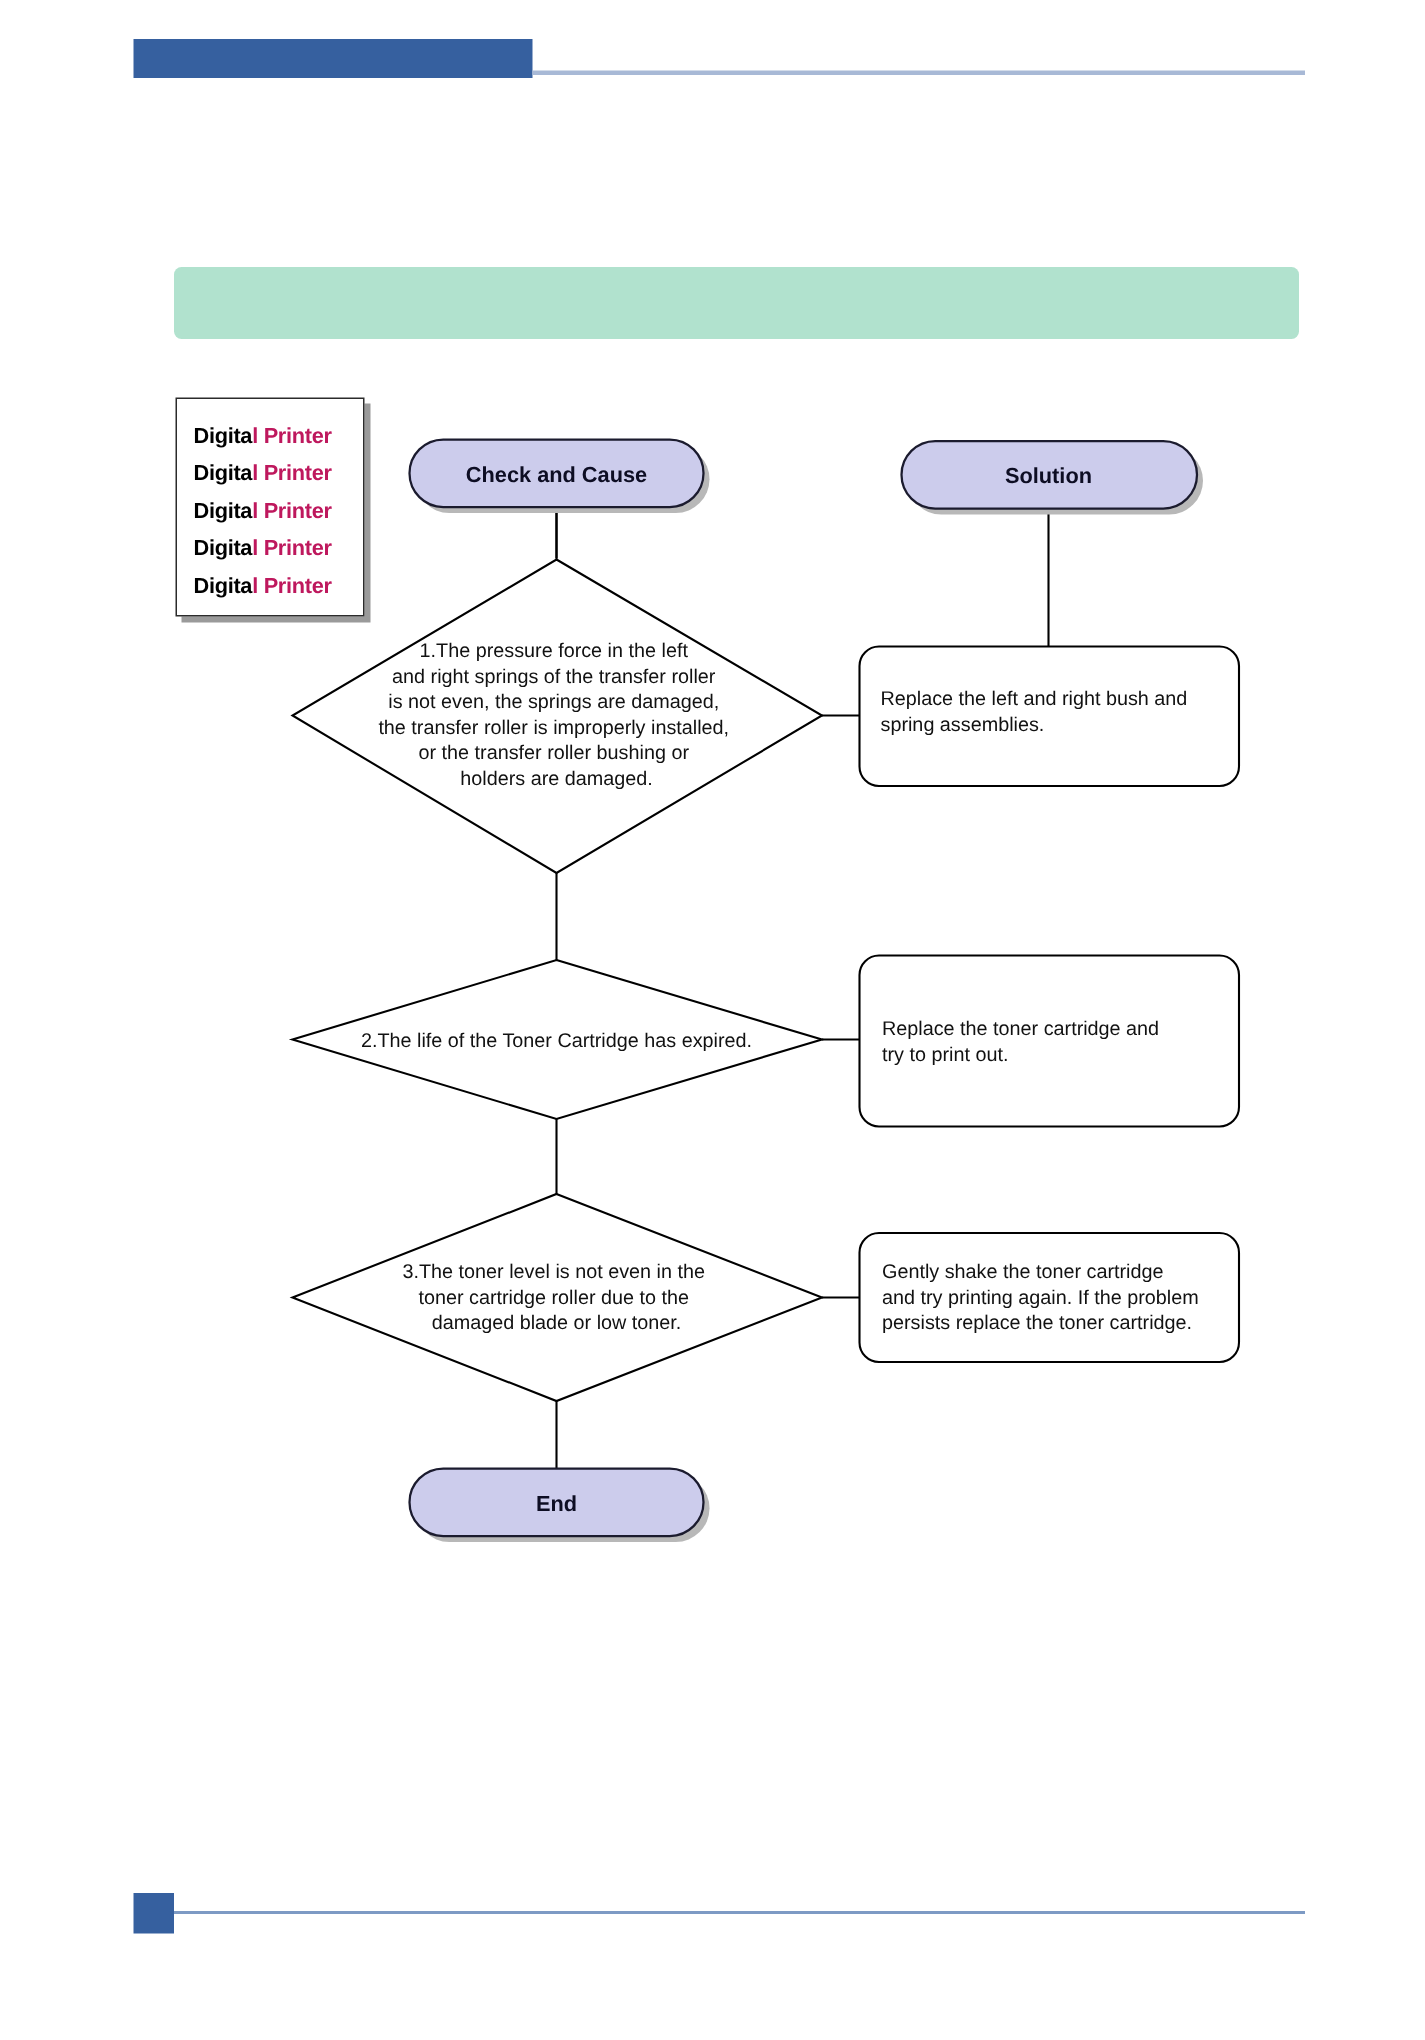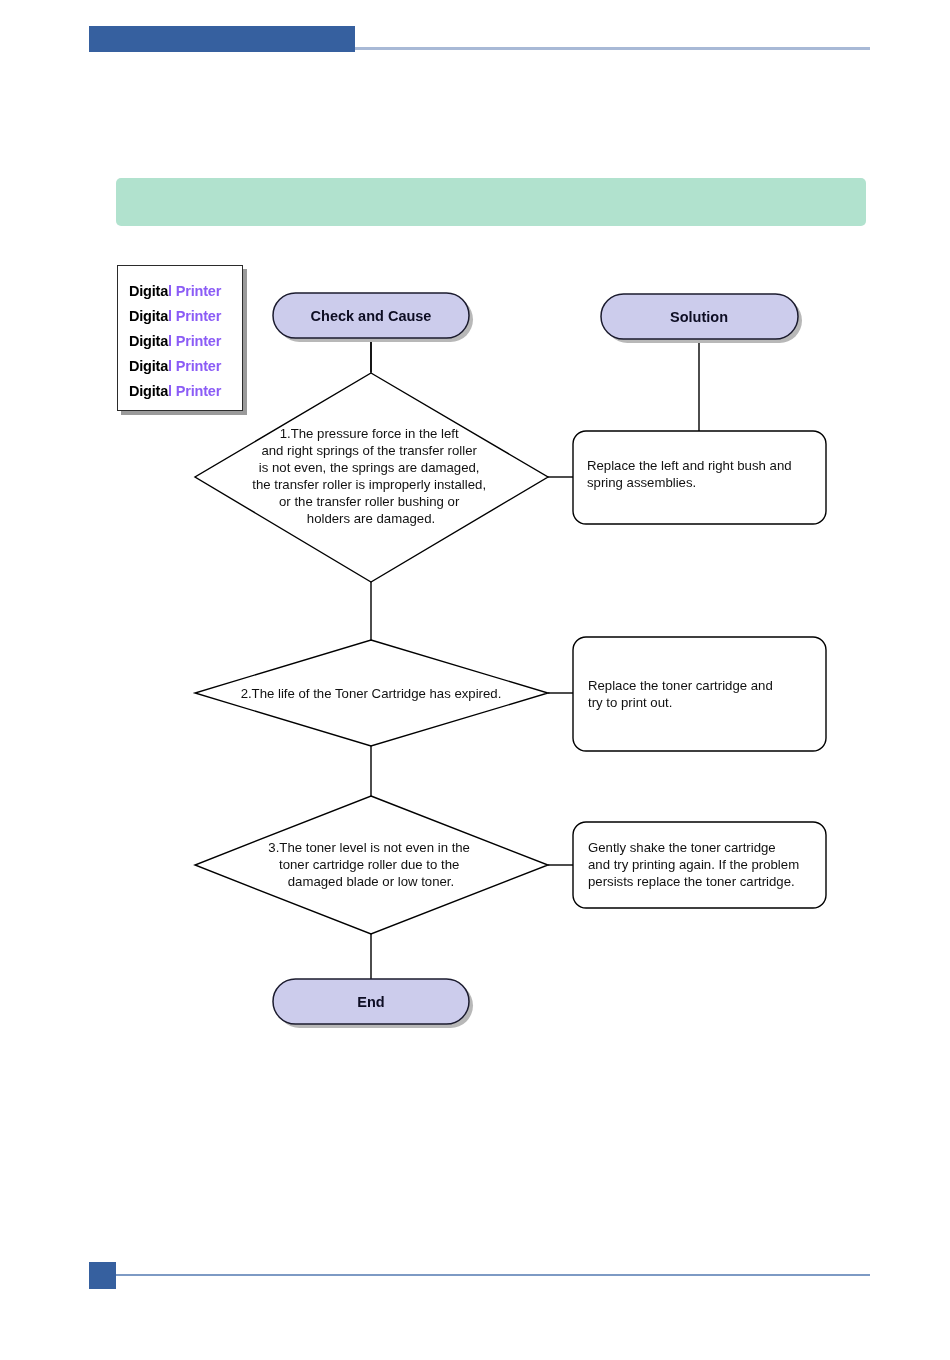--- a/index.html
+++ b/index.html
@@ -87,21 +87,21 @@
     width: 106px;
   }
   .sample-line {
     font-size: 14.5px;
     font-weight: bold;
     line-height: 25px;
     white-space: nowrap;
     letter-spacing: -0.2px;
   }
   .sample-dark { color: #000000; margin-top: 13px; }
-  .sample-fade { color: #8b5cf6; }
+  .sample-fade { color: #be185d; }
 
   
   #flowchart {
     position: absolute;
     left: 0;
     top: 0;
     width: 950px;
     height: 1360px;
   }
   .fc-edge {

